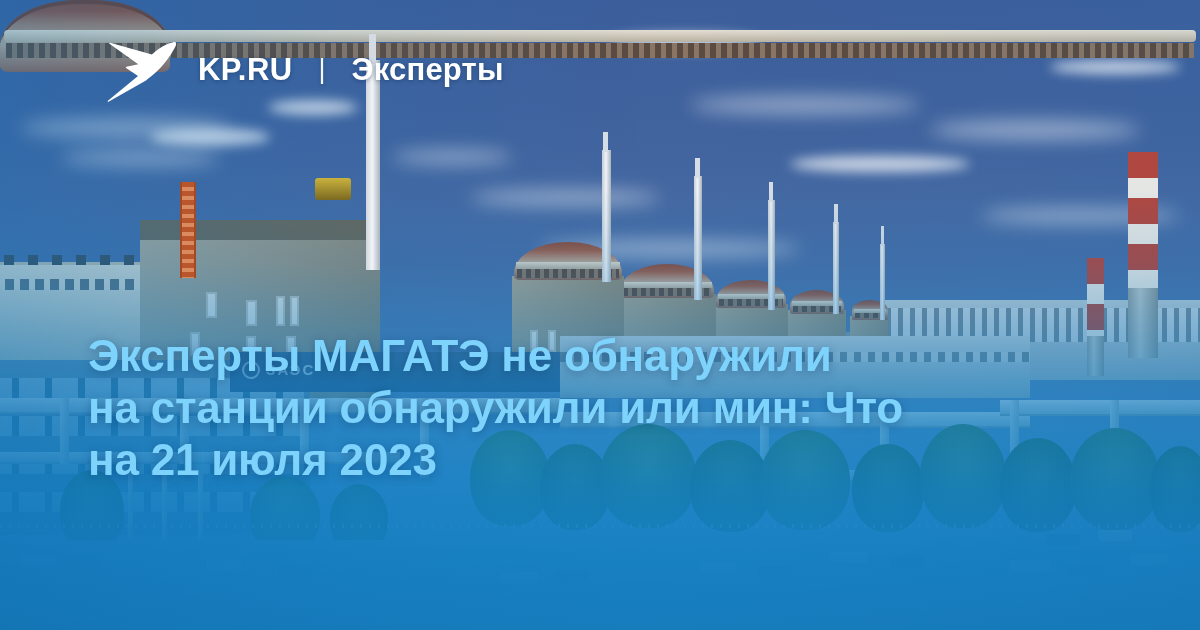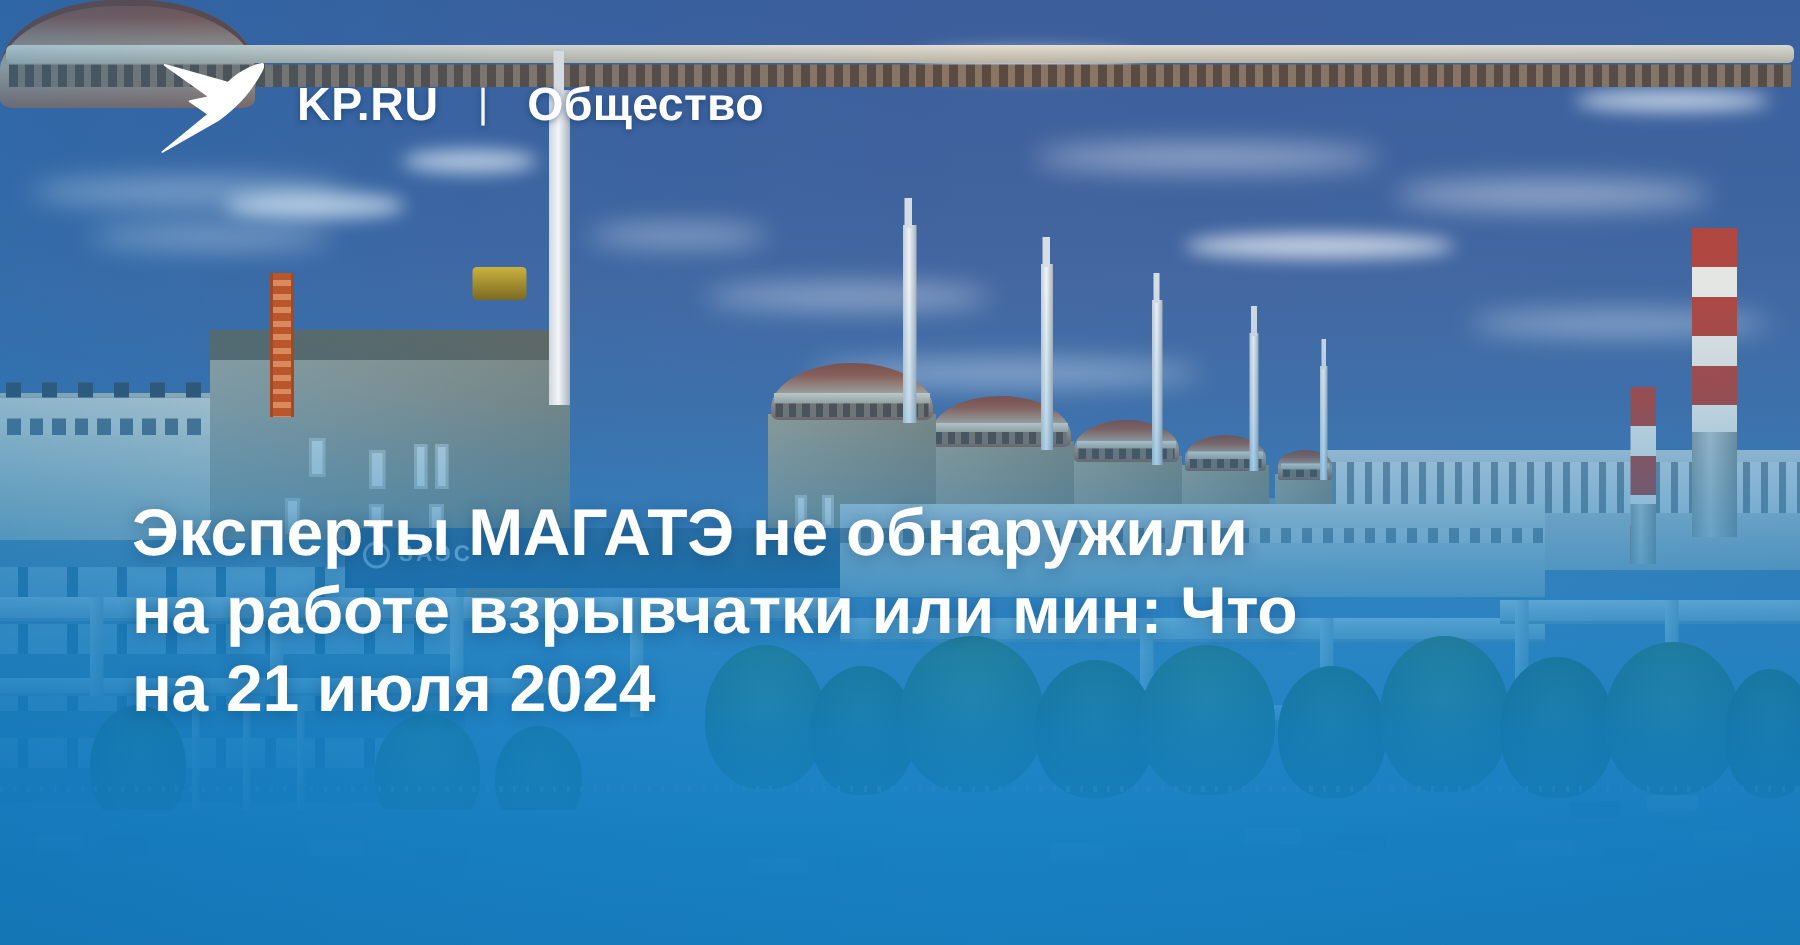--- a/index.html
+++ b/index.html
@@ -263,21 +263,21 @@
   .rubric{
     color:#fff; font-size:31px; font-weight:bold; letter-spacing:.2px;
     line-height:1;
     text-shadow:0 1px 4px rgba(10,40,80,.45);
   }
 
   
   .headline{
     position:absolute; left:88px; top:330px; width:900px;
     z-index:45;
-    color:#ffffff;
+    color:#7dd3fc;
     font-size:44px;
     font-weight:bold;
     line-height:52px;
     letter-spacing:-.2px;
     text-shadow:0 2px 10px rgba(8,48,92,.38);
   }
   .headline .ln{ display:block; white-space:nowrap; }
 </style>
 </head>
 <body>
@@ -452,22 +452,22 @@
   <div class="vignette"></div>
 
   <div class="header">
     <div class="logo-bird">
       <svg viewBox="0 0 100 92" xmlns="http://www.w3.org/2000/svg" aria-hidden="true">
         <path fill="#ffffff" d="M97.5 8.5c-6.8 1.2-14.4 4.6-21.6 9.7-3.5 2.5-6.6 5.1-9.3 7.7L8.2 9.4c-.9-.3-1.6.9-.8 1.5l40.2 28.6-16.6 3.5c-.8.2-1.1 1.2-.4 1.7l16.6 11.2-41.9 34.4c-.8.6-.1 1.9.8 1.5L58.3 62c4.2-3 9.4-7.1 14.6-12 8.9-8.3 18.2-19.6 25.6-33.6 1.4-2.6 2-4.6 2-5.9 0-1.6-1.1-2.3-3-2z"></path>
       </svg>
     </div>
     <div class="brand">KP.RU</div>
     <div class="sep">|</div>
-    <div class="rubric">Общество</div>
+    <div class="rubric">Эксперты</div>
   </div>
 
   <div class="headline">
     <span class="ln">Эксперты МАГАТЭ не обнаружили</span>
-    <span class="ln">на работе взрывчатки или мин: Что</span>
-    <span class="ln">на 21 июля 2024</span>
+    <span class="ln">на станции обнаружили или мин: Что</span>
+    <span class="ln">на 21 июля 2023</span>
   </div>
 
 </div>
 
 </body></html>

